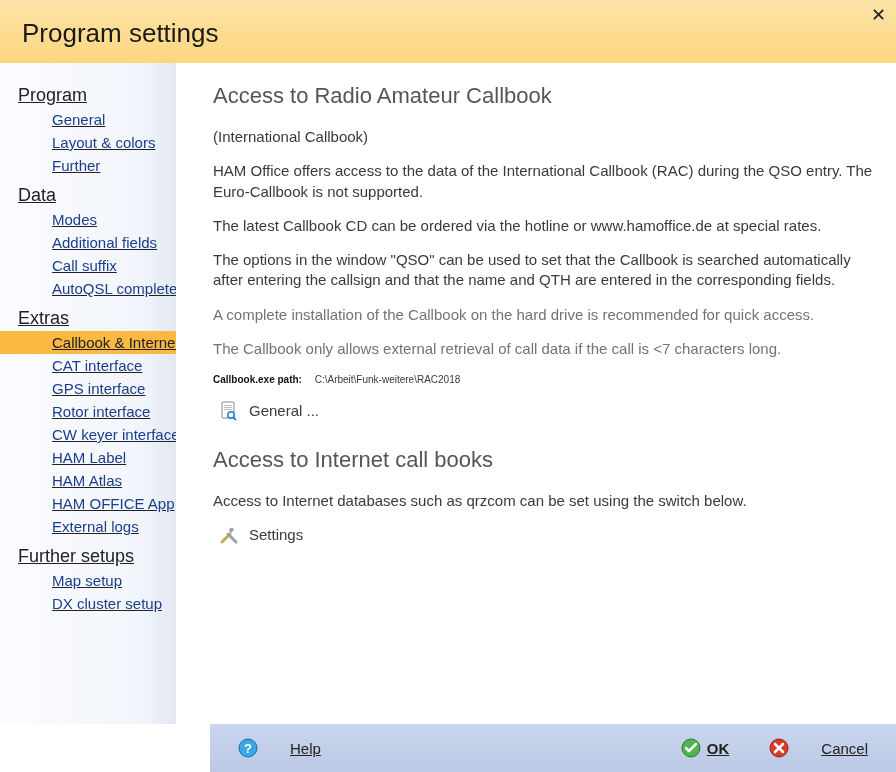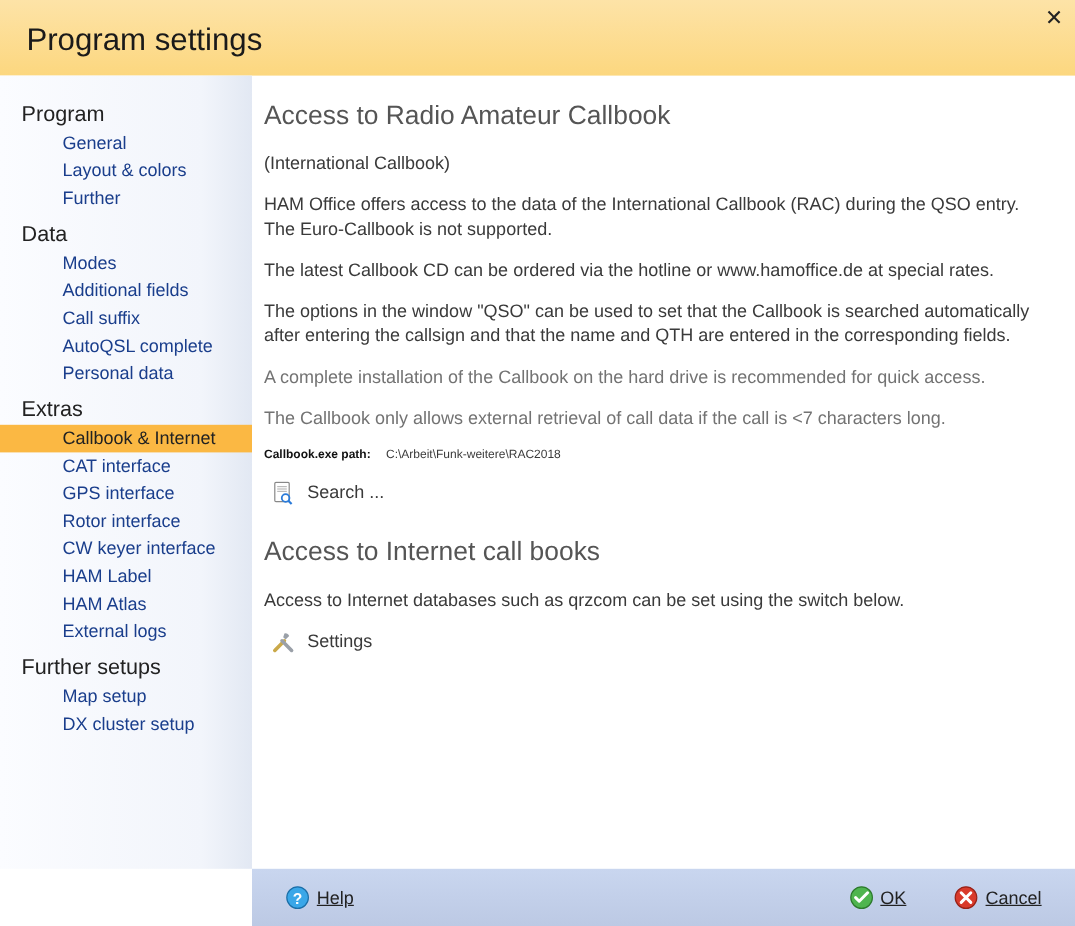--- a/index.html
+++ b/index.html
@@ -2,37 +2,37 @@
 <html><head>
 <meta charset="utf-8">
 <style>
   * { box-sizing: border-box; margin: 0; padding: 0; }
   html, body { width: 896px; height: 772px; font-family: "Segoe UI", Tahoma, sans-serif; font-size: 15px; color: #222; background:#fff; overflow:hidden; }
   .window { width:896px; height:772px; display:flex; flex-direction:column; position:relative; }
   .close-x { position:absolute; top:4px; right:10px; font-size:18px; cursor:pointer; color:#222; }
   .header { background: linear-gradient(#fde3a7, #fcd77f); padding: 18px 16px 14px 22px; }
   .header h1 { font-weight:400; font-size:26px; color:#1a1a1a; }
   .body { flex:1; display:flex; min-height:0; }
-  .sidebar { width:210px; background: linear-gradient(to right,#fbfcff 0%, #f2f5fb 80%, #e2e8f3 100%); padding: 14px 0 10px 0; overflow-y:auto; }
+  .sidebar { width:176px; background: linear-gradient(to right,#fbfcff 0%, #f2f5fb 80%, #e2e8f3 100%); padding: 14px 0 10px 0; overflow-y:auto;text-decoration:underline; }
   .group-title { font-size:18px; font-weight:400; color:#222; padding: 8px 18px 2px 18px; }
   .nav-item { display:block; padding: 3px 10px 3px 52px; color:#1a3e8c; font-size:15px; cursor:pointer; white-space:nowrap; }
   .nav-item.selected { background:#fbb843; color:#222; }
-  .content { flex:1; padding: 20px 22px 10px 10px; overflow-y:auto; color:#3a3a3a; }
+  .content { flex:1; padding: 20px 22px 10px 37px; overflow-y:auto; color:#3a3a3a; }
   .content h2 { font-weight:400; font-size:22px; color:#555; margin-bottom:18px; }
   .content p { margin-bottom:14px; line-height:1.35; font-size:15px; }
   .content p.note { color:#737373; }
   .content p.pathline { font-size:10px; }
   .content p.pathline b { font-weight:700; color:#111; margin-right:10px;}
   .action-row { display:flex; align-items:center; gap:10px; margin: 6px 0 26px 6px; cursor:pointer; }
   .icon-box { width:20px; height:20px; display:inline-flex; align-items:center; justify-content:center; }
   .footer { height:48px; background: linear-gradient(#c9d6ef,#bcc9e4); display:flex; align-items:center; padding: 0 28px; gap:40px; margin-left:210px;}
   .footer-spacer { flex:1; }
   .footer-btn { display:flex; align-items:center; gap:6px; cursor:pointer; font-size:15px; }
-  .footer-btn .lbl { text-decoration:underline; }
-  .footer-btn b { text-decoration:underline; font-weight:400;}
+  .footer-btn .lbl { text-decoration:underline;margin-left:26px; }
+  .footer-btn b { text-decoration:underline; font-weight:700;}
   svg { display:block; }
 </style>
 </head>
 <body>
 <div class="window">
 
   <div class="close-x">✕</div>
 
   <div class="header">
     <h1>Program settings</h1>
@@ -45,30 +45,30 @@
       <div class="group-title">Program</div>
       <a class="nav-item">General</a>
       <a class="nav-item">Layout &amp; colors</a>
       <a class="nav-item">Further</a>
 
       <div class="group-title">Data</div>
       <a class="nav-item">Modes</a>
       <a class="nav-item">Additional fields</a>
       <a class="nav-item">Call suffix</a>
       <a class="nav-item">AutoQSL complete</a>
-      <a class="nav-item">Personal data</a>
 
       <div class="group-title">Extras</div>
       <a class="nav-item selected">Callbook &amp; Internet</a>
       <a class="nav-item">CAT interface</a>
       <a class="nav-item">GPS interface</a>
       <a class="nav-item">Rotor interface</a>
       <a class="nav-item">CW keyer interface</a>
       <a class="nav-item">HAM Label</a>
       <a class="nav-item">HAM Atlas</a>
+      <a class="nav-item">HAM OFFICE App</a>
       <a class="nav-item">External logs</a>
 
       <div class="group-title">Further setups</div>
       <a class="nav-item">Map setup</a>
       <a class="nav-item">DX cluster setup</a>
     </div>
 
     <div class="content">
       <h2>Access to Radio Amateur Callbook</h2>
       <p>(International Callbook)</p>
@@ -85,21 +85,21 @@
         <span class="icon-box">
           <svg width="18" height="20" viewBox="0 0 18 20">
             <rect x="2" y="1" width="12" height="16" rx="1" fill="#fff" stroke="#888"></rect>
             <rect x="4" y="4" width="8" height="1" fill="#bbb"></rect>
             <rect x="4" y="6" width="8" height="1" fill="#bbb"></rect>
             <rect x="4" y="8" width="8" height="1" fill="#bbb"></rect>
             <circle cx="11" cy="14" r="3.2" fill="none" stroke="#2b7bd9" stroke-width="1.5"></circle>
             <line x1="13.3" y1="16.3" x2="16" y2="19" stroke="#2b7bd9" stroke-width="1.8"></line>
           </svg>
         </span>
-        <span>Search ...</span>
+        <span>General ...</span>
       </div>
 
       <h2>Access to Internet call books</h2>
       <p>Access to Internet databases such as qrzcom can be set using the switch below.</p>
       <div class="action-row">
         <span class="icon-box">
           <svg width="20" height="20" viewBox="0 0 20 20">
             <path d="M3 17 L11 9" stroke="#caa94a" stroke-width="3" stroke-linecap="round"></path>
             <path d="M12 8 l3 -3 a3 3 0 0 0 -4 -2 l-1 3 z" fill="#9aa0a8"></path>
             <path d="M17 17 L9 9" stroke="#9aa0a8" stroke-width="3" stroke-linecap="round"></path>

